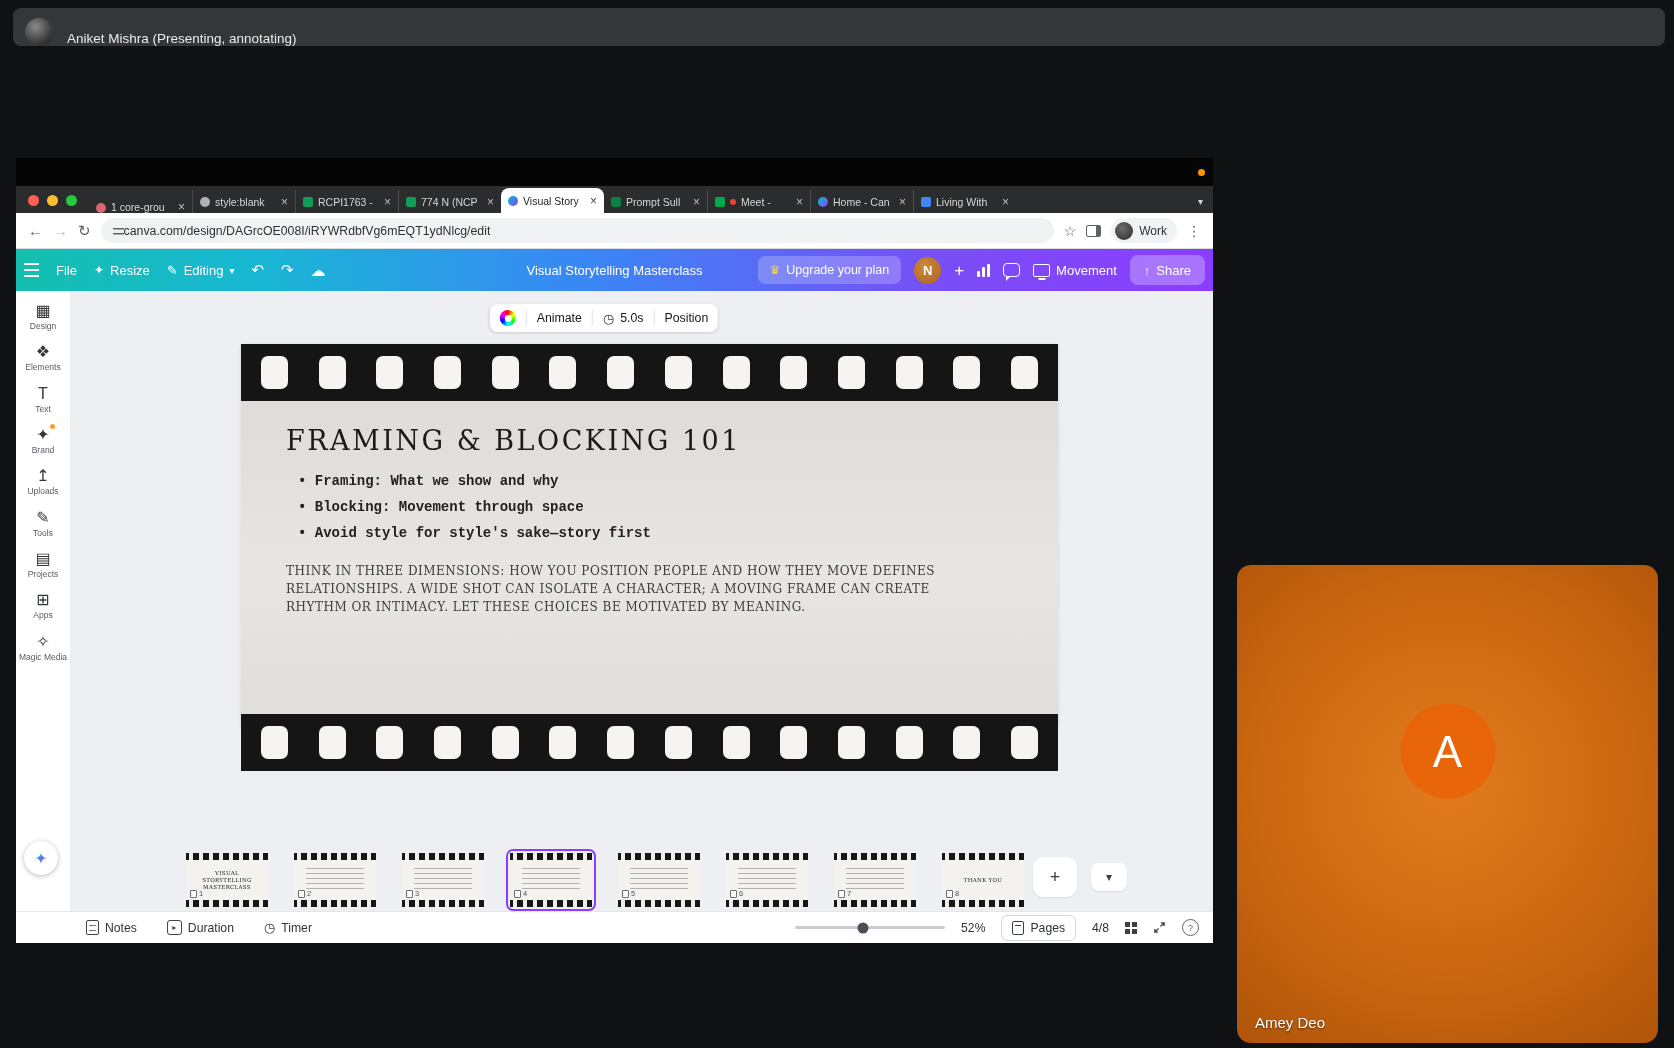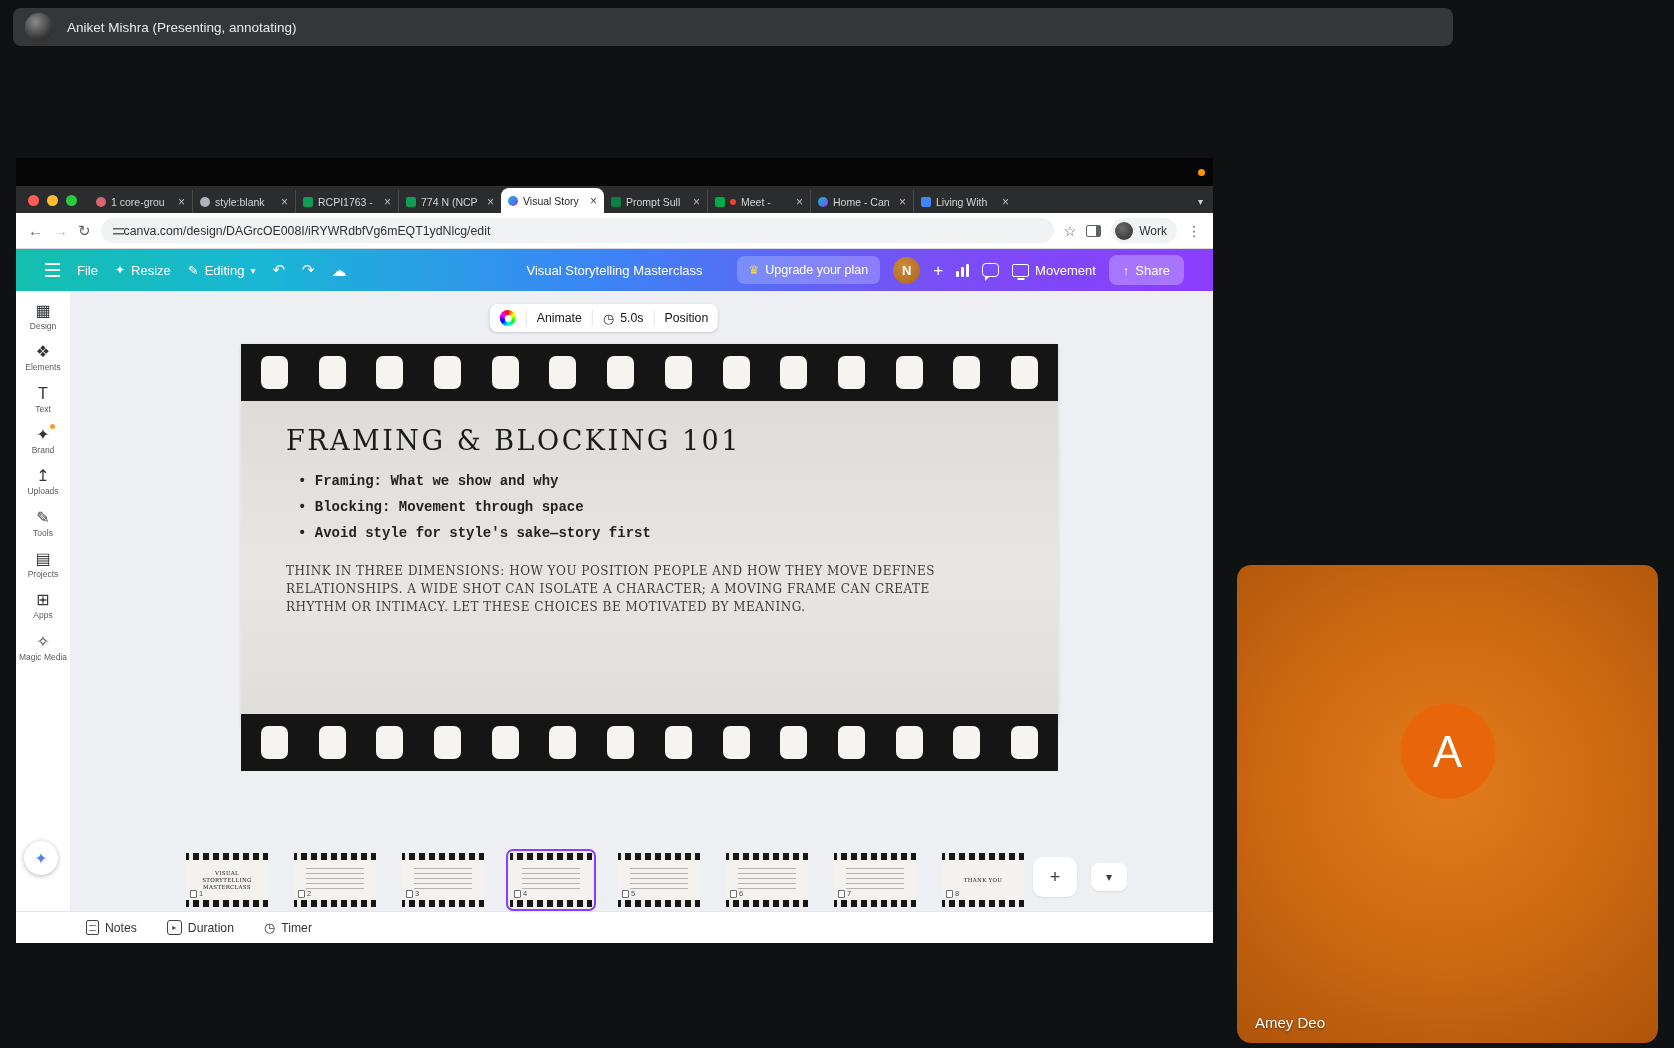--- a/index.html
+++ b/index.html
@@ -1,40 +1,40 @@
 <!DOCTYPE html>
 <html style="--canva-gradient-start: #13bfae; --canva-gradient-end: #8b3dff; --selection-purple: #8b3dff; --tile-blue-border: #a5c8f5; --avatar-orange: #e8650a; --recording-orange: #ff9100;"><head>
 <meta charset="utf-8">
 <style>
   html,body{margin:0;padding:0;background:#0b0c0d;}
   .stage{position:relative;width:1674px;height:1048px;background:#101113;overflow:hidden;
          font-family:"Liberation Sans",sans-serif;}
 
   
-  .banner{position:absolute;left:13px;top:8px;width:1440px;height:38px;background:#343638;
-          border-radius:8px;display:flex;align-items:center;gap:14px;padding:0 12px;box-sizing:border-box;}
+  .banner{position:absolute;left:13px;top:8px;width:1652px;height:38px;background:#343638;
+          border-radius:8px;display:flex;align-items:flex-end;gap:14px;padding:0 12px;box-sizing:border-box;}
   .banner-avatar{width:28px;height:28px;border-radius:50%;flex:0 0 auto;
           background:radial-gradient(circle at 38% 32%,#8a8a8a,#3a3a3a 62%,#1d1d1d);}
   .banner-text{color:#e8eaed;font-size:13.5px;}
 
   
   .share{position:absolute;left:16px;top:158px;width:1197px;height:785px;background:#000;}
   .share-top{position:relative;height:28px;background:#050505;}
   .rec-dot{position:absolute;right:8px;top:11px;width:7px;height:7px;border-radius:50%;background:var(--recording-orange,#ff9100);}
   .chrome{position:absolute;left:0;top:28px;width:1197px;height:757px;display:flex;flex-direction:column;background:#fff;}
 
   
   .tabstrip{height:27px;background:#2b2c2e;display:flex;align-items:flex-end;flex:0 0 auto;}
   .traffic{display:flex;gap:8px;align-items:center;padding:0 12px 7px 12px;}
   .tl{width:11px;height:11px;border-radius:50%;}
   .tl-red{background:#ff5f57}.tl-yellow{background:#febc2e}.tl-green{background:#28c840}
   .tabs{display:flex;align-items:flex-end;height:100%;}
   .tab{width:103px;height:23px;display:flex;align-items:center;gap:5px;padding:0 7px;box-sizing:border-box;
        color:#d4d6d9;font-size:10.5px;border-left:1px solid #4a4c4f;}
-  .tab:first-child{border-left:none;}
+  .tab:first-child{border-left:none;align-items:flex-end;}
   .tab.active{background:#fff;color:#1f2023;border-radius:8px 8px 0 0;border-left:none;height:25px;}
   .tab.active + .tab{border-left:none;}
   .tab-title{white-space:nowrap;overflow:hidden;text-overflow:ellipsis;flex:1;}
   .tab-close{font-size:12px;line-height:1;opacity:.85;}
   .fav{width:10px;height:10px;border-radius:2px;flex:0 0 auto;}
   .fav-people{background:#d96570;border-radius:50%;}
   .fav-blank{background:#aeb3b9;border-radius:50%;}
   .fav-sheets{background:#0f9d58;}
   .fav-sheets2{background:#0b8043;}
   .fav-canva{background:linear-gradient(135deg,#00c4cc,#8b3dff);border-radius:50%;}
@@ -58,21 +58,21 @@
   .url-text{white-space:nowrap;}
   .i-star::before{content:"☆";} .i-star{font-size:14px;color:#5f6368;}
   .i-panel{width:13px;height:10px;border:1.4px solid #5f6368;border-radius:2px;position:relative;}
   .i-panel::after{content:"";position:absolute;right:0;top:0;bottom:0;width:4px;background:#5f6368;}
   .work-chip{display:flex;align-items:center;gap:6px;background:#f0f2f4;border-radius:13px;height:25px;
              padding:0 10px 0 4px;font-size:12px;color:#2d3136;}
   .work-avatar{width:18px;height:18px;border-radius:50%;background:radial-gradient(circle at 40% 35%,#6b6b6b,#2c2c2c);}
   .i-kebab::before{content:"⋮";} .i-kebab{font-size:14px;color:#5f6368;}
 
   
-  .cv-toolbar{height:42px;flex:0 0 auto;display:flex;align-items:center;gap:17px;padding:0 29px;position:relative;
+  .cv-toolbar{height:42px;flex:0 0 auto;display:flex;align-items:center;gap:17px;padding:0 8px;position:relative;
       color:#fff;font-size:13px;
       background:linear-gradient(90deg,var(--canva-gradient-start,#13bfae) 0%,#19b7d4 20%,#3a86f6 48%,#7a4df6 78%,var(--canva-gradient-end,#8b3dff) 100%);}
   .i-hamburger{width:15px;height:10px;border-top:2px solid #fff;border-bottom:2px solid #fff;
       background:linear-gradient(#fff,#fff) center/100% 2px no-repeat;}
   .tb-item{display:flex;align-items:center;gap:6px;white-space:nowrap;}
   .i-sparkle::before{content:"✦";} .i-sparkle{font-size:12px;}
   .i-pencil::before{content:"✎";} .i-pencil{font-size:13px;}
   .i-chev::before{content:"▾";} .i-chev{font-size:10px;}
   .i-undo::before{content:"↶";} .i-redo::before{content:"↷";} .i-undo,.i-redo{font-size:15px;}
   .i-cloud{position:relative;font-size:15px;line-height:1;}
@@ -533,20 +533,36 @@
           <span>Notes</span>
         </span>
         <span class="st-item">
           <span class="i-play"></span>
           <span>Duration</span>
         </span>
         <span class="st-item">
           <span class="i-timer"></span>
           <span>Timer</span>
         </span>
+        <div class="st-right">
+          <div class="slider">
+              <span class="knob"></span>
+            </div>
+          <span>52%</span>
+          <span class="pages-chip">
+            <span class="i-pages"></span>
+            <span>Pages</span>
+          </span>
+          <span>4/8</span>
+          <span class="i-grid"></span>
+          <svg viewBox="0 0 14 14" width="13" height="13">
+              <path d="M8.5 2h3.5v3.5M12 2L8 6M5.5 12H2V8.5M2 12l4-4" stroke="#3c4043" stroke-width="1.4" fill="none"></path>
+            </svg>
+          <span class="i-help"></span>
+        </div>
       </div>
 
     </div>
   </div>
 
   <div class="tile tile-orange">
     <span class="letter-avatar">A</span>
     <span class="tile-name">Amey Deo</span>
   </div>
 

